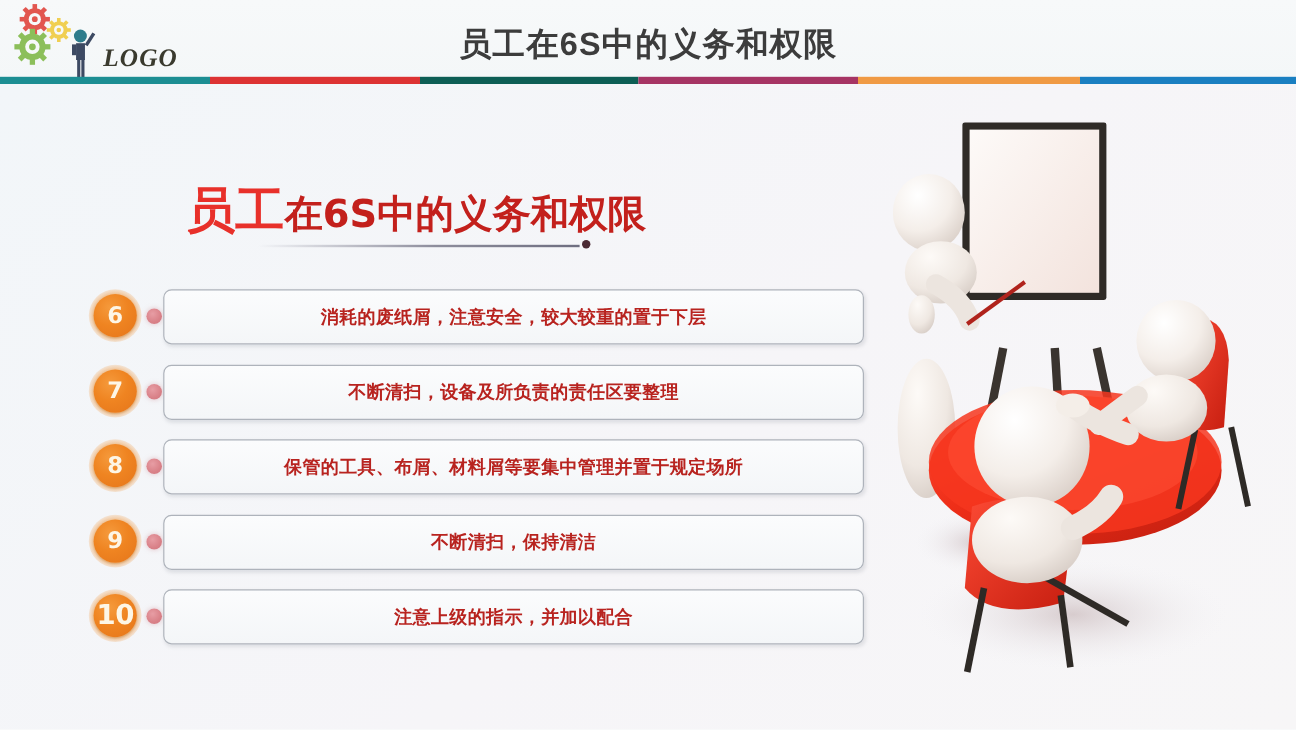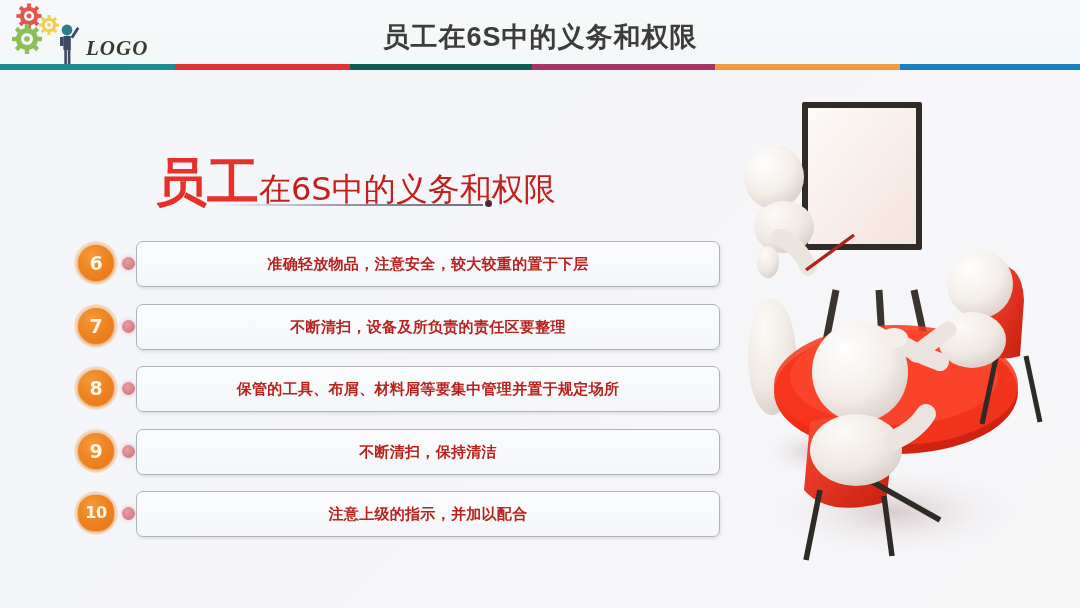--- a/index.html
+++ b/index.html
@@ -59,29 +59,29 @@
     width: 1080px; height: 538px;
     background: linear-gradient(135deg,#f2f6f9 0%,#f6f5f8 55%,#f7f6f7 100%);
   }
 
   
   #main-title {
     position: absolute; left: 155px; top: 148px;
     white-space: nowrap;
   }
   #main-title .big {
-    font-size: 52px;
+    font-size: 41px;
     font-weight: bold;
     color: #e8302a;
     letter-spacing: 0px;
     font-family: "DejaVu Sans", sans-serif;
   }
   #main-title .rest {
     font-size: 32px;
-    font-weight: normal;
+    font-weight: bold;
     color: #c3201c;
     letter-spacing: 0px;
     font-family: "DejaVu Sans", sans-serif;
   }
   #title-rule {
     position: absolute; left: 215px; top: 204px;
     width: 268px; height: 2px;
     background: linear-gradient(90deg, rgba(150,150,165,0) 0%, #8d8d9c 55%, #6e6e80 100%);
   }
   #title-rule-dot {
@@ -111,21 +111,21 @@
     width: 36px; height: 36px; border-radius: 50%;
     background: radial-gradient(circle at 38% 32%, #f59a3c 0%, #ef8421 45%, #e5751a 100%);
     box-shadow: 0 1px 2px rgba(160,90,10,0.35);
     color: #fdf6e6;
     font-size: 19px;
     font-weight: bold;
     line-height: 36px;
     text-align: center;
     font-family: "DejaVu Sans", sans-serif;
   }
-  .badge.ten { font-size: 16px; letter-spacing: -0.5px; border-radius: 16px; }
+  .badge.ten { font-size: 23px; letter-spacing: -0.5px; }
   .dot {
     position: absolute; left: 48px; top: 16px;
     width: 13px; height: 13px; border-radius: 50%;
     background: radial-gradient(circle at 40% 35%,#e79da4 0%, #d98188 60%, #cf7780 100%);
     box-shadow: 0 0 4px rgba(210,140,148,0.5);
   }
   .box {
     position: absolute; left: 62px; top: 0px;
     width: 582px; height: 44px;
     border: 1.5px solid #aeb3bb;
@@ -267,21 +267,21 @@
   <div id="title-rule-dot"></div>
 
   <div id="list">
       <div class="row" style="top: 241px;">
         <div class="badge-wrap">
           <div class="badge-glow"></div>
           <div class="badge">6</div>
         </div>
         <div class="dot"></div>
         <div class="box">
-          <div class="box-text">准确轻放物品，注意安全，较大较重的置于下层</div>
+          <div class="box-text">消耗的废纸屑，注意安全，较大较重的置于下层</div>
         </div>
       </div>
       <div class="row" style="top: 303.5px;">
         <div class="badge-wrap">
           <div class="badge-glow"></div>
           <div class="badge">7</div>
         </div>
         <div class="dot"></div>
         <div class="box">
           <div class="box-text">不断清扫，设备及所负责的责任区要整理</div>

